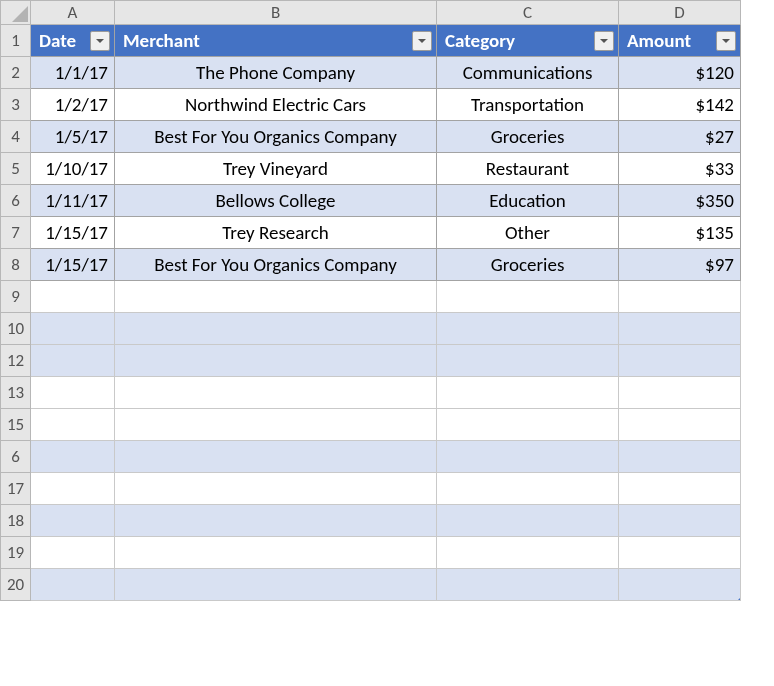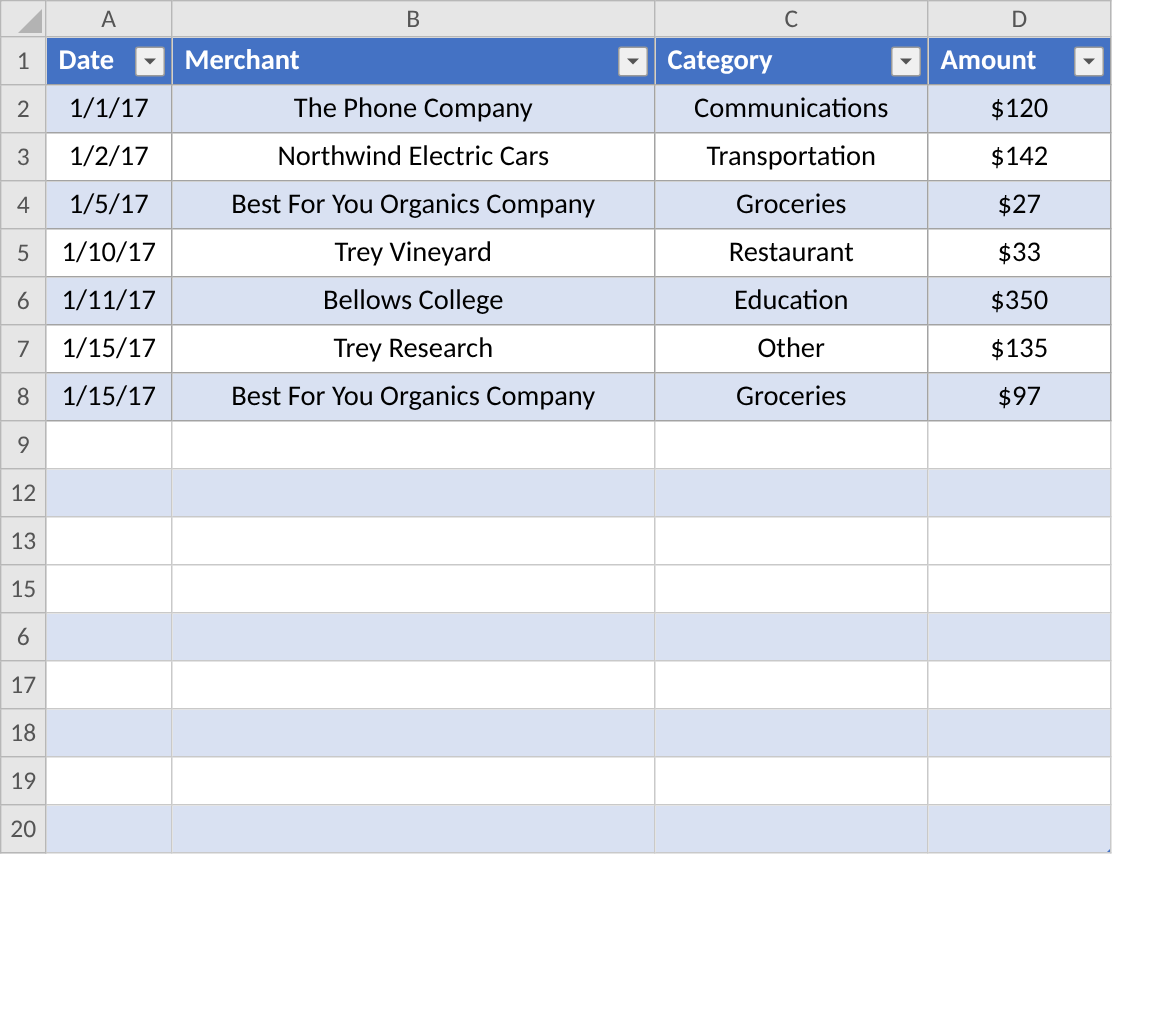--- a/index.html
+++ b/index.html
@@ -72,21 +72,21 @@
     position: relative;
     padding-left: 8px;
   }
   .tblhdr:first-of-type { border-left: 1px solid #c9c9c9; }
   .band {
     background: #D9E1F2;
   }
   .trow td.cell {
     border: 1px solid #a3a3a3;
   }
-  .right { text-align: center; }
+  .right { text-align: right; }
   .left { text-align: center; }
   .filter-btn {
     position: absolute;
     right: 4px;
     top: 50%;
     transform: translateY(-50%);
     width: 20px;
     height: 20px;
     background: #f0f0f0;
     border: 1px solid #9a9a9a;
@@ -207,20 +207,27 @@
         <td class="cell cD band right"><span>$97</span></td>
       </tr>
       <tr class="">
         <td class="gutter rowhdr">9</td>
         <td class="cell cA"></td>
         <td class="cell cB"></td>
         <td class="cell cC"></td>
         <td class="cell cD"></td>
       </tr>
       <tr class="">
+        <td class="gutter rowhdr">10</td>
+        <td class="cell cA band"></td>
+        <td class="cell cB band"></td>
+        <td class="cell cC band"></td>
+        <td class="cell cD band"></td>
+      </tr>
+      <tr class="">
         <td class="gutter rowhdr">12</td>
         <td class="cell cA band"></td>
         <td class="cell cB band"></td>
         <td class="cell cC band"></td>
         <td class="cell cD band"></td>
       </tr>
       <tr class="">
         <td class="gutter rowhdr">13</td>
         <td class="cell cA"></td>
         <td class="cell cB"></td>

